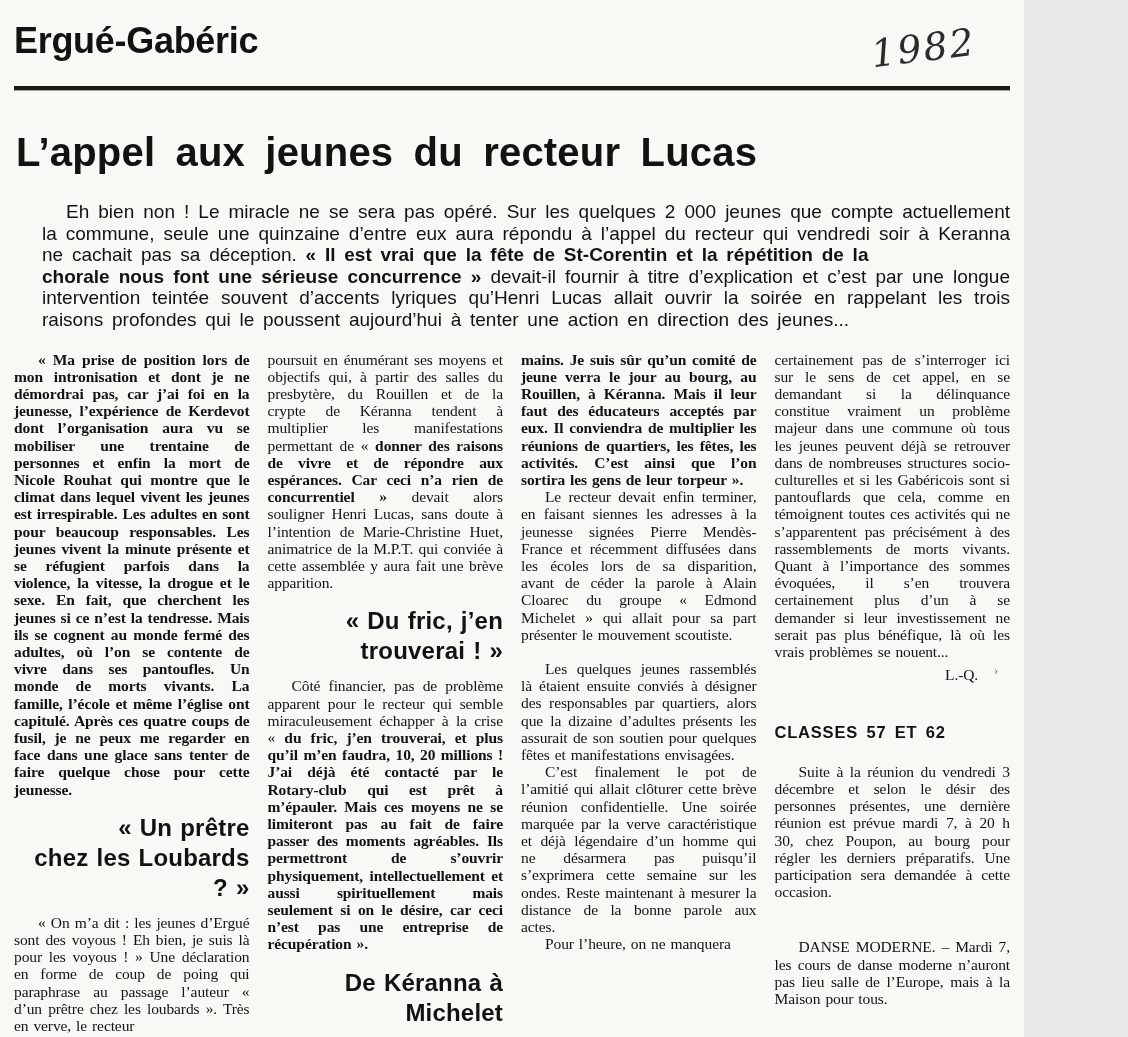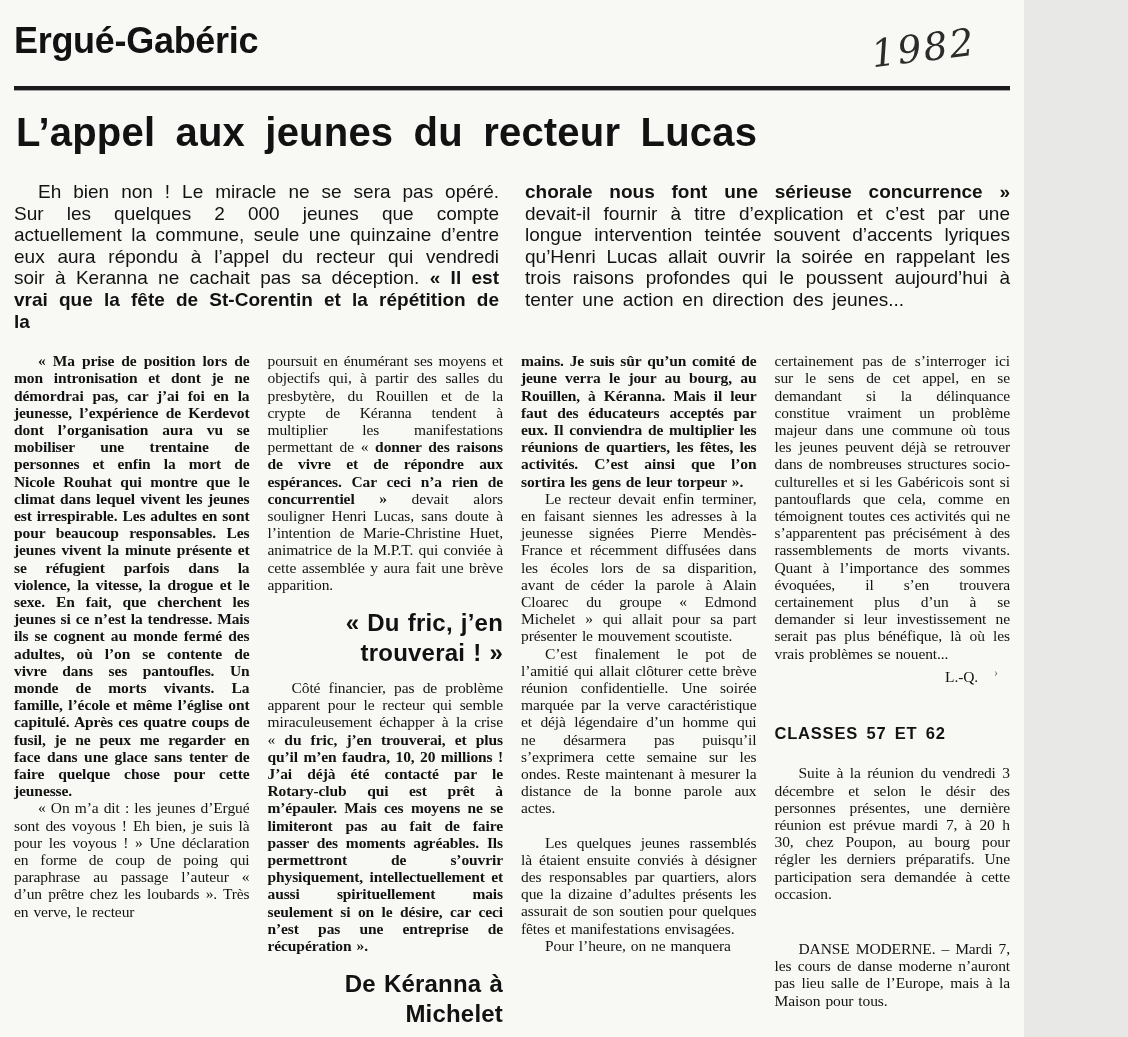--- a/index.html
+++ b/index.html
@@ -9,27 +9,27 @@
     padding:20px 14px 0 14px;
     font-family:"Liberation Sans", sans-serif;
   }
   .masthead{display:flex;justify-content:space-between;align-items:flex-start;}
   .section-title{font-size:36px;font-weight:bold;letter-spacing:-.3px;line-height:1.15;}
   .year{
     font-family:"DejaVu Serif", serif;font-style:italic;font-size:38px;color:#2b2b2b;
     transform:rotate(-7deg);margin:6px 34px 0 0;letter-spacing:2px;
   }
   .rule{height:4px;background:#1b1b1b;margin-top:16px;box-shadow:0 1px 0 rgba(0,0,0,.35);}
-  .headline{font-size:40px;font-weight:bold;margin:20px 0 0 2px;word-spacing:9px;letter-spacing:.2px;}
+  .headline{font-size:40px;font-weight:bold;margin:40px 0 0 2px;word-spacing:9px;letter-spacing:.2px;}
   .subheadline{font-size:30px;font-weight:normal;margin:13px 0 0 2px;word-spacing:6px;letter-spacing:.2px;color:#1c1c1c;}
 
   .intro{
-    display:grid;grid-template-columns:1fr 1fr;column-gap:26px;
+    display:grid;grid-template-columns:1fr;column-gap:26px;
     margin-top:26px;font-size:19px;line-height:21.6px;
-    text-align:justify;word-spacing:3.5px;
+    text-align:justify;word-spacing:3.5px;margin-left:28px;
   }
   .intro p{margin:0;}
 
   .cols{
     display:grid;grid-template-columns:repeat(4,1fr);column-gap:18px;
     margin-top:20px;font-size:15.5px;line-height:17.2px;
     text-align:justify;word-spacing:1.2px;letter-spacing:-0.1px;
   }
   .cols p{margin:0;font-family:Liberation Serif, serif;}
   .b{font-weight:bold;}
@@ -60,36 +60,38 @@
 
   <div class="intro">
     <p class="ind"><span>Eh bien non ! Le miracle ne se sera pas opéré. Sur les quelques 2 000 jeunes que compte actuellement la commune, seule une quinzaine d’entre eux aura répondu à l’appel du recteur qui vendredi soir à Keranna ne cachait pas sa déception. </span><span class="b">« Il est vrai que la fête de St-Corentin et la répétition de la</span></p>
     <p><span class="b">chorale nous font une sérieuse concurrence »</span><span> devait-il fournir à titre d’explication et c’est par une longue intervention teintée souvent d’accents lyriques qu’Henri Lucas allait ouvrir la soirée en rappelant les trois raisons profondes qui le poussent aujourd’hui à tenter une action en direction des jeunes...</span></p>
   </div>
 
   <div class="cols">
 
     <div class="col">
       <p class="b ind">« Ma prise de position lors de mon intronisation et dont je ne démordrai pas, car j’ai foi en la jeunesse, l’expérience de Kerdevot dont l’organisation aura vu se mobiliser une trentaine de personnes et enfin la mort de Nicole Rouhat qui montre que le climat dans lequel vivent les jeunes est irrespirable. Les adultes en sont pour beaucoup responsables. Les jeunes vivent la minute présente et se réfugient parfois dans la violence, la vitesse, la drogue et le sexe. En fait, que cherchent les jeunes si ce n’est la tendresse. Mais ils se cognent au monde fermé des adultes, où l’on se contente de vivre dans ses pantoufles. Un monde de morts vivants. La famille, l’école et même l’église ont capitulé. Après ces quatre coups de fusil, je ne peux me regarder en face dans une glace sans tenter de faire quelque chose pour cette jeunesse.</p>
+      <h4 class="xhead">« Un prêtre
+chez les Loubards ? »</h4>
       <p class="ind">« On m’a dit : les jeunes d’Ergué sont des voyous ! Eh bien, je suis là pour les voyous ! » Une déclaration en forme de coup de poing qui paraphrase au passage l’auteur « d’un prêtre chez les loubards ». Très en verve, le recteur</p>
     </div>
 
     <div class="col">
       <p><span>poursuit en énumérant ses moyens et objectifs qui, à partir des salles du presbytère, du Rouillen et de la crypte de Kéranna tendent à multiplier les manifestations permettant de « </span><span class="b">donner des raisons de vivre et de répondre aux espérances. Car ceci n’a rien de concurrentiel »</span><span> devait alors souligner Henri Lucas, sans doute à l’intention de Marie-Christine Huet, animatrice de la M.P.T. qui conviée à cette assemblée y aura fait une brève apparition.</span></p>
       <h4 class="xhead">« Du fric, j’en trouverai ! »</h4>
       <p class="ind"><span>Côté financier, pas de problème apparent pour le recteur qui semble miraculeusement échapper à la crise « </span><span class="b">du fric, j’en trouverai, et plus qu’il m’en faudra, 10, 20 millions ! J’ai déjà été contacté par le Rotary-club qui est prêt à m’épauler. Mais ces moyens ne se limiteront pas au fait de faire passer des moments agréables. Ils permettront de s’ouvrir physiquement, intellectuellement et aussi spirituellement mais seulement si on le désire, car ceci n’est pas une entreprise de récupération ».</span></p>
       <h4 class="xhead">De Kéranna à Michelet</h4>
       <p class="b ind">« Ce, sur quoi, je compte le plus, ce sont les moyens hu-</p>
     </div>
 
     <div class="col">
       <p class="b">mains. Je suis sûr qu’un comité de jeune verra le jour au bourg, au Rouillen, à Kéranna. Mais il leur faut des éducateurs acceptés par eux. Il conviendra de multiplier les réunions de quartiers, les fêtes, les activités. C’est ainsi que l’on sortira les gens de leur torpeur ».</p>
       <p class="ind">Le recteur devait enfin terminer, en faisant siennes les adresses à la jeunesse signées Pierre Mendès-France et récemment diffusées dans les écoles lors de sa disparition, avant de céder la parole à Alain Cloarec du groupe « Edmond Michelet » qui allait pour sa part présenter le mouvement scoutiste.</p>
+      <p class="ind sp">Les quelques jeunes rassemblés là étaient ensuite conviés à désigner des responsables par quartiers, alors que la dizaine d’adultes présents les assurait de son soutien pour quelques fêtes et manifestations envisagées.</p>
       <p class="ind">C’est finalement le pot de l’amitié qui allait clôturer cette brève réunion confidentielle. Une soirée marquée par la verve caractéristique et déjà légendaire d’un homme qui ne désarmera pas puisqu’il s’exprimera cette semaine sur les ondes. Reste maintenant à mesurer la distance de la bonne parole aux actes.</p>
-      <p class="ind sp">Les quelques jeunes rassemblés là étaient ensuite conviés à désigner des responsables par quartiers, alors que la dizaine d’adultes présents les assurait de son soutien pour quelques fêtes et manifestations envisagées.</p>
       <p class="ind">Pour l’heure, on ne manquera</p>
     </div>
 
     <div class="col">
       <p>certainement pas de s’interroger ici sur le sens de cet appel, en se demandant si la délinquance constitue vraiment un problème majeur dans une commune où tous les jeunes peuvent déjà se retrouver dans de nombreuses structures socio-culturelles et si les Gabéricois sont si pantouflards que cela, comme en témoignent toutes ces activités qui ne s’apparentent pas précisément à des rassemblements de morts vivants. Quant à l’importance des sommes évoquées, il s’en trouvera certainement plus d’un à se demander si leur investissement ne serait pas plus bénéfique, là où les vrais problèmes se nouent...</p>
       <p class="sig"><span>L.-Q.</span><span class="sigmark">›</span></p>
       <h4 class="minihead">CLASSES 57 ET 62</h4>
       <p class="ind">Suite à la réunion du vendredi 3 décembre et selon le désir des personnes présentes, une dernière réunion est prévue mardi 7, à 20 h 30, chez Poupon, au bourg pour régler les derniers préparatifs. Une participation sera demandée à cette occasion.</p>
       <p class="ind sp2">DANSE MODERNE. – Mardi 7, les cours de danse moderne n’auront pas lieu salle de l’Europe, mais à la Maison pour tous.</p>
     </div>

